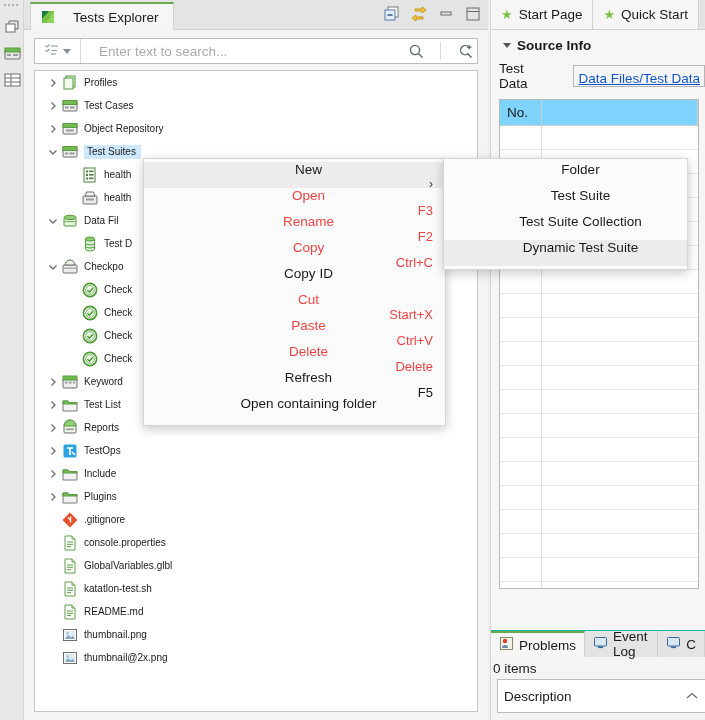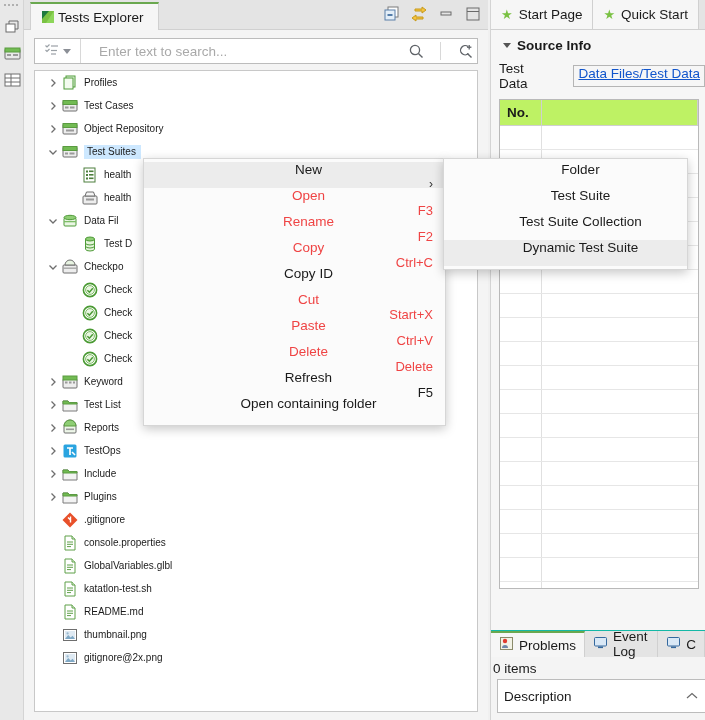--- a/index.html
+++ b/index.html
@@ -32,21 +32,21 @@
   .tabrow {
     position: absolute; left: 0; top: 0; right: 0; height: 30px;
     background: #e4e4e4; border-bottom: 1px solid #d0d0d0;
   }
   .tab-active {
     position: absolute; left: 6px; top: 2px; height: 28px;
     padding: 0 14px 0 10px;
     background: #f6f6f6;
     border: 1px solid #d0d0d0; border-bottom: none;
     border-top: 2px solid #6aa84f;
-    display: flex; align-items: center; gap: 3px;
+    display: flex; align-items: center; gap: 18px;
     font-size: 13.5px;
   }
   .tab-ico-katalon {
     width: 14px; height: 14px; position: relative; display:inline-block;
   }
   .view-tools {
     position: absolute; right: 6px; top: 5px;
     display: flex; align-items: center; gap: 9px;
   }
   .vt { width: 18px; height: 18px; position: relative; cursor: pointer; }
@@ -113,29 +113,29 @@
   }
   .section-head {
     display: flex; align-items: center; gap: 6px;
     padding: 8px 0 6px 8px; font-weight: bold; font-size: 13.5px;
   }
   .tw { width:0;height:0;border-left:4px solid transparent;border-right:4px solid transparent;border-top:5px solid #555;margin-left:4px; }
   .field-row { display: flex; align-items: center; gap: 6px; padding: 2px 0 8px 8px; }
   .field-label { font-size: 13.5px; }
   .field-box {
     border: 1px solid #b5b5b5; background: #f6f6f6; height: 22px;
-    display: flex; align-items: flex-start; padding: 0 4px; flex: 1; margin-left: 29px;
+    display: flex; align-items: flex-end; padding: 0 4px; flex: 1; margin-left: 29px;
   }
   .link { color: #1155cc; text-decoration: underline; font-size: 13.5px; white-space: nowrap; }
   .grid-wrap {
     margin: 0 6px 0 8px; border: 1px solid #b9b9b9; background: #fff;
     height: 490px; overflow: hidden; position: relative;
   }
   .grid-head {
-    height: 26px; display: flex; border-bottom: 1px solid #cfcfcf; background: #bef264; font-weight: bold;
+    height: 26px; display: flex; border-bottom: 1px solid #cfcfcf; background: #7dd3fc;
   }
   .gh-cell { width: 42px; display: flex; align-items: center; padding-left: 7px;
     font-size: 13.5px; border-right: 1px solid #cfcfcf; }
   .gh-rest { flex: 1; }
   .grid-row { height: 24px; display: flex; border-bottom: 1px solid #e6e6e6; }
   .gr-c1 { width: 42px; border-right: 1px solid #e0e0e0; }
   .gr-c2 { flex: 1; }
 
   .bottom-tabs {
     position: absolute; left: 0; bottom: 0; width: 100%; height: 90px;
@@ -602,21 +602,21 @@
           </div>
           <div class="trow">
             <span style="width:10px;flex:none;"></span>
             <span class="arrow"></span>
             <span class="ticon"><svg width="18" height="18" viewBox="0 0 18 18">
                 <rect x="2.5" y="3.5" width="13" height="11" fill="#fff" stroke="#6e6e6e"></rect>
                 <rect x="4" y="5" width="10" height="8" fill="#dfeaf3"></rect>
                 <circle cx="6.6" cy="7.4" r="1.1" fill="#9ab8cf"></circle>
                 <path d="M4 13 l3.2 -4 l2.4 2.6 l2 -1.8 l2.4 3.2 z" fill="#7fa8c5"></path>
               </svg></span>
-            <span class="tlabel">gitignore@2x.png</span>
+            <span class="tlabel">thumbnail@2x.png</span>
           </div>
         </div>
     </div>
   </div>
 
   <div class="rightpane">
     <div class="r-tabrow" id="r-tabs">
         <div class="r-tab">
           <span class="star">★</span>
           <span>Start Page</span>

